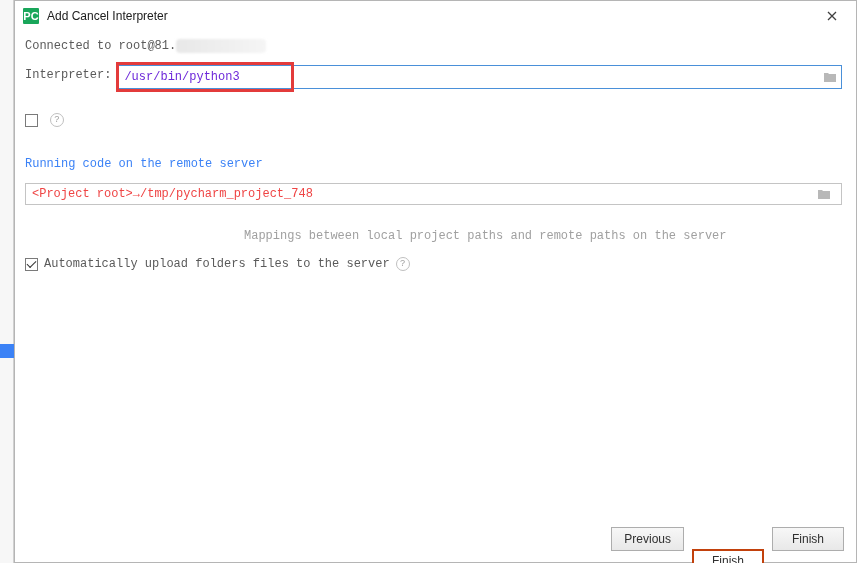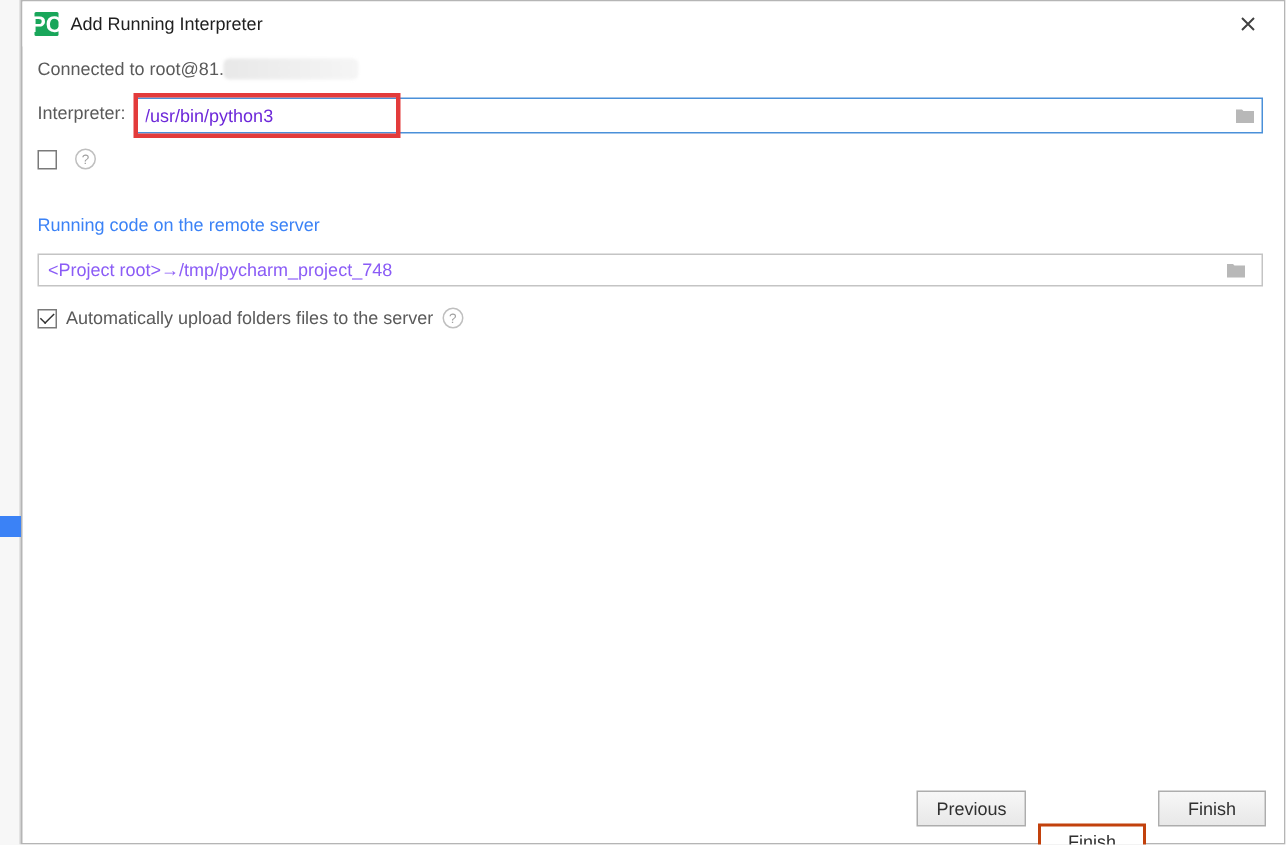--- a/index.html
+++ b/index.html
@@ -42,45 +42,46 @@
     height: 30px;
     display: flex;
     align-items: center;
     padding: 0 8px;
     background: #ffffff;
   }
   .app-icon {
     width: 16px; height: 16px;
     background: #19a65a;
     color: #fff;
-    font-size: 15px;
+    font-size: 11px;
     font-weight: bold;
     display: flex;
     align-items: center;
     justify-content: center;
     margin-right: 8px;
     border-radius: 1px;
   }
   .titlebar-title { flex: 1; color: #202020; }
   .win-close {
     width: 32px; height: 24px;
     display: flex; align-items: center; justify-content: center;
     font-size: 14px;
     color: #404040;
     cursor: pointer;
   }
   .content {
     flex: 1;
     padding: 8px 14px 0 10px;
     color: #5a5a5a;
+    font-family: Liberation Mono, monospace;
   }
   .row {
     display: flex;
     align-items: center;
-    margin-bottom: 10px;
+    margin-bottom: 24px;
   }
   .label { margin-right: 6px; white-space: nowrap; }
   .connected-row { margin-bottom: 12px; color:#5a5a5a; }
   .blur {
     display: inline-block;
     width: 90px; height: 14px;
     background: linear-gradient(90deg,#e8e8e8,#f5f5f5);
     border-radius: 4px;
     filter: blur(1px);
     vertical-align: middle;
@@ -149,21 +150,21 @@
     color: #3b82f6;
   }
   .sync-row .label { width: 205px; }
   .sync-field {
     flex: 1;
     border: 1px solid #c4c4c4;
     height: 22px;
     display: flex;
     align-items: center;
     padding: 0 6px;
-    color: #8b5cf6;
+    color: #ef4444;
   }
   .sync-field .browse-icon { margin-left: auto; }
   .hint {
     margin-left: 219px;
     margin-top: 6px;
     color: #a0a0a0;
     font-size: 12px;
   }
   .auto-row { margin-top: 14px; }
   .button-bar {
@@ -198,21 +199,21 @@
 <body>
 
 <div class="sidebar-sliver">
   <div class="sidebar-sel"></div>
 </div>
 
 <div class="dialog">
 
   <div class="titlebar">
     <div class="app-icon">PC</div>
-    <div class="titlebar-title">Add Running Interpreter</div>
+    <div class="titlebar-title">Add Cancel Interpreter</div>
     <div class="win-close">
       <svg width="10" height="10" viewBox="0 0 10 10">
           <path d="M1 1 L9 9 M9 1 L1 9" stroke="#404040" stroke-width="1.3"></path>
         </svg>
     </div>
   </div>
 
   <div class="content">
 
     <div class="row connected-row">
@@ -243,20 +244,21 @@
     <div class="row sync-row">
       <div class="sync-field">
         <span>&lt;Project root&gt;→/tmp/pycharm_project_748</span>
         <span class="browse-icon">
           <svg class="folder-svg" viewBox="0 0 14 12">
               <path d="M1 2 h4 l1 1 h7 v8 h-12 z"></path>
             </svg>
         </span>
       </div>
     </div>
+    <div class="hint">Mappings between local project paths and remote paths on the server</div>
 
     <div class="row auto-row">
       <span class="checkbox checked"></span>
       <span>Automatically upload folders files to the server</span>
       <span class="help-icon">?</span>
     </div>
 
   </div>
 
   <div class="button-bar">

